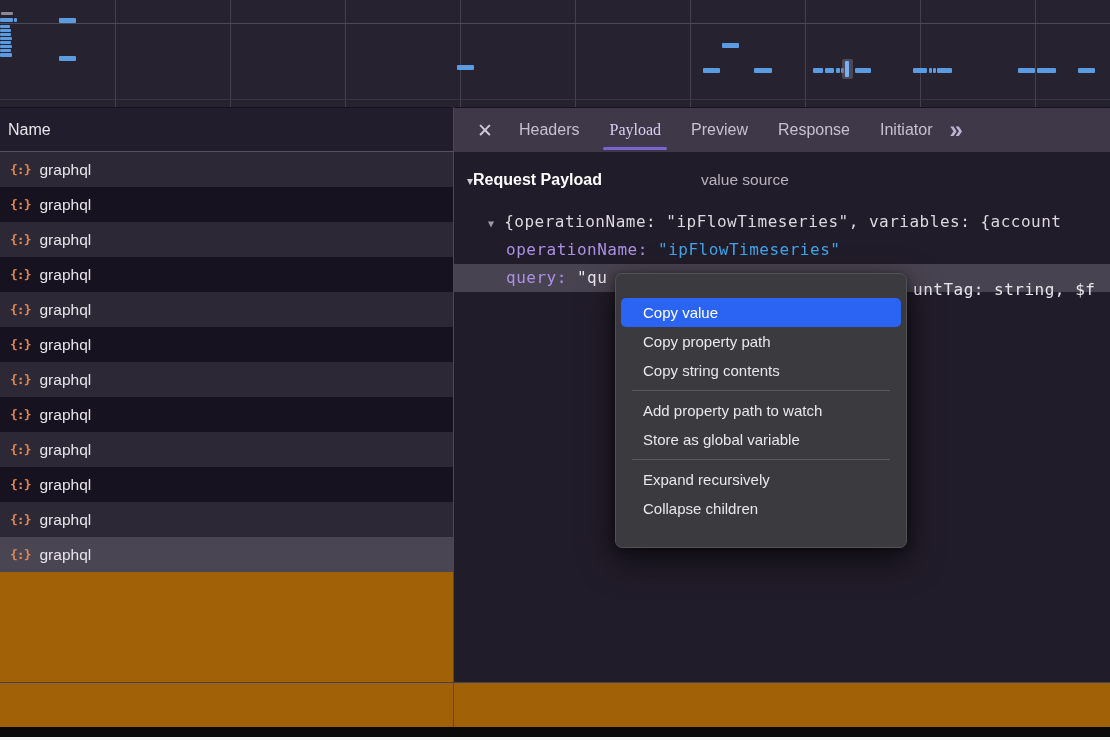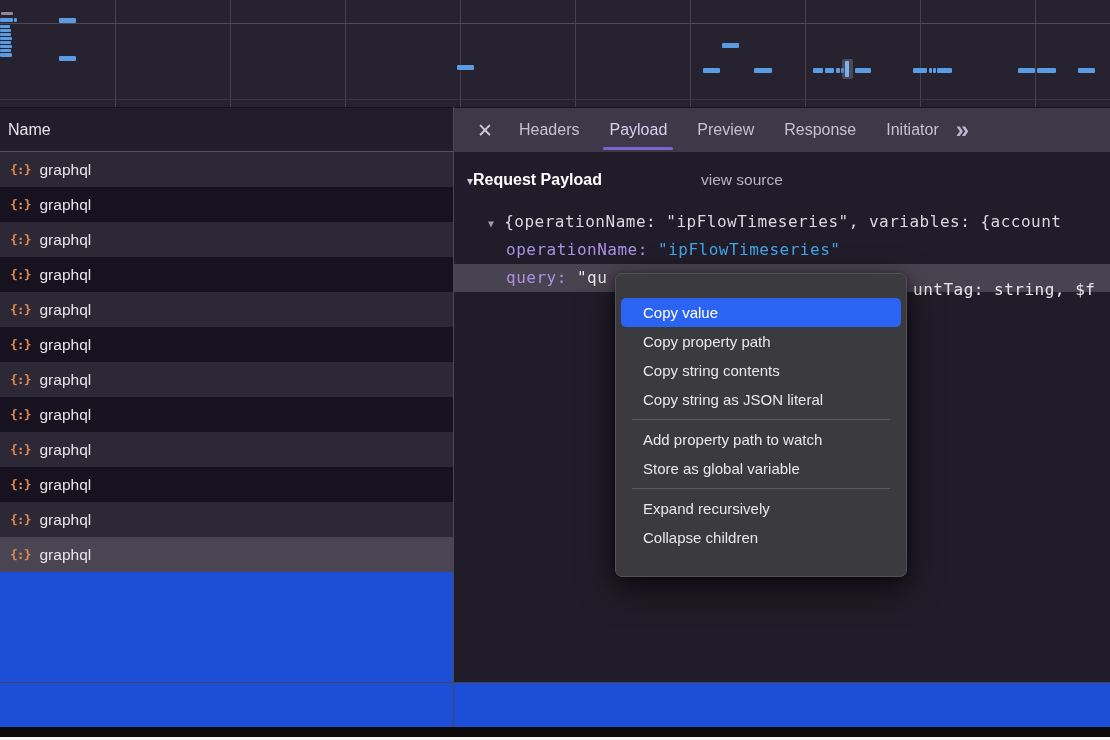--- a/index.html
+++ b/index.html
@@ -1,19 +1,19 @@
 <!DOCTYPE html>
 <html style="--bar_blue: #5b9be2; --bar_gray: #8c8894; --marker_blue: #79b2f2; --menu_highlight: #2b64f2; --tab_underline: #7a64d0; --key_purple: #ab91e3; --string_blue: #41a4e8; --icon_orange: #e0884f; --selection_row: #4a4553; --query_highlight: #484350;"><head>
 <meta charset="utf-8">
 <style>
   * { margin:0; padding:0; box-sizing:border-box; }
   html,body { width:1110px; height:740px; }
   body { font-family:"Liberation Sans", sans-serif; background:#221d2a; overflow:hidden; }
   .abs { position:absolute; }
-  #screen { position:relative; width:1110px; height:740px; background:#1d4ed8; overflow:hidden; }
+  #screen { position:relative; width:1110px; height:740px; background:#a16207; overflow:hidden; }
 
   
   #overview { left:0; top:0; width:1110px; height:107px; background:#262230; overflow:hidden; }
   .gl-v { position:absolute; top:0; bottom:0; width:1px; background:#45404e; }
   .gl-h { position:absolute; left:0; right:0; height:1px; background:#4e4957; }
   .gl-h.low { background:#3b3644; }
   .bar { position:absolute; border-radius:1px; background:var(--bar_blue); }
   .bar.gray { background:var(--bar_gray); }
   .bar.markerbg { background:#6d6878; opacity:.55; border-radius:2px; }
   .bar.marker { background:var(--marker_blue); }
@@ -38,21 +38,21 @@
   #bottom-black { left:0; top:727px; width:1110px; height:10px; background:#09090a; }
   #bottom-white { left:0; top:737px; width:1110px; height:3px; background:#f4f4f5; }
 
   
   #tabbar { left:454px; top:107px; width:656px; height:45px; background:#3e3848;
       border-top:1px solid #16121e; display:flex; align-items:center; padding-left:12px; }
   #close-btn { width:38px; height:44px; display:flex; align-items:center; justify-content:center;
       color:#cfcad6; font-size:19px; cursor:pointer; }
   .tab { position:relative; height:44px; display:flex; align-items:center;
       padding:0 15px; color:#c7c1cf; font-size:16px; cursor:pointer; white-space:nowrap; }
-  .tab.active { color:#d8d0f4; }
+  .tab.active { color:#d8d0f4;font-family:Liberation Serif, serif; }
   .tab.active::after { content:""; position:absolute; left:9px; right:9px; bottom:2px;
       height:3px; border-radius:2px; background:var(--tab_underline); }
   #overflow-btn { margin-left:2px; color:#beb5d4; font-size:24px; font-weight:bold; cursor:pointer; }
 
   
   #detail { left:454px; top:152px; width:656px; height:530px; background:#211c29; overflow:hidden; }
   .drow { position:absolute; left:0; width:656px; height:28px; line-height:28px; white-space:nowrap; }
   #payload-header { top:14px; color:#ffffff; font-size:16px; }
   #payload-header .tri { color:#d0ccd6; font-size:12px; }
   #payload-header b { font-weight:bold; }
@@ -193,21 +193,21 @@
         <div class="tab">Response</div>
         <div class="tab">Initiator</div>
       </div>
     <div id="overflow-btn">»</div>
   </div>
 
   <div id="detail" class="abs">
 
     <div class="drow" id="payload-header" style="padding-left:13px;">
       <span class="tri">▾</span><b>Request Payload</b>
-      <span id="view-source">view source</span>
+      <span id="view-source">value source</span>
     </div>
 
     <div class="drow code" style="top:56px; padding-left:34px;">
       <span class="tri-sm">▼</span>
       <span class="preview-txt">{operationName: "ipFlowTimeseries", variables: {account</span>
     </div>
 
     <div class="drow code" style="top:84px; padding-left:52px;">
       <span class="key">operationName:</span><span class="wht"> </span><span class="str">"ipFlowTimeseries"</span>
     </div>
@@ -216,21 +216,20 @@
       <span class="key">query:</span><span class="wht"> </span><span class="wht">"qu</span>
       <span class="rfrag wht">untTag: string, $f</span>
     </div>
 
   </div>
 
   <div id="context-menu" class="abs">
       <div class="menu-item hl">Copy value</div>
       <div class="menu-item">Copy property path</div>
       <div class="menu-item">Copy string contents</div>
-      <div class="menu-item">Copy string as JSON literal</div>
       <div class="menu-sep"></div>
       <div class="menu-item">Add property path to watch</div>
       <div class="menu-item">Store as global variable</div>
       <div class="menu-sep"></div>
       <div class="menu-item">Expand recursively</div>
       <div class="menu-item">Collapse children</div>
     </div>
 
   <div id="bottom-black" class="abs"></div>
   <div id="bottom-white" class="abs"></div>

